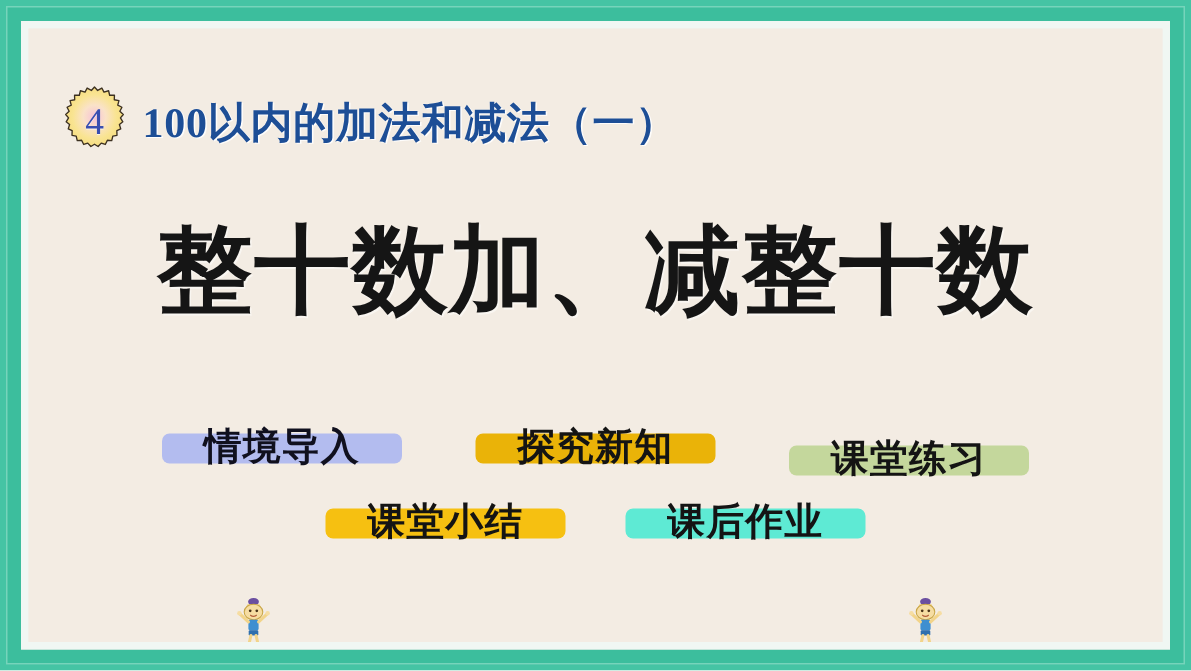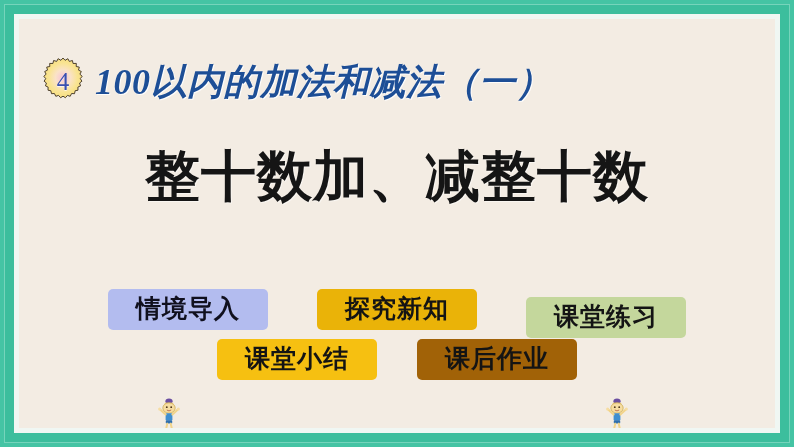--- a/index.html
+++ b/index.html
@@ -77,39 +77,38 @@
     font-family: "Liberation Serif", "DejaVu Serif", serif;
     font-size: 25px;
     color: #3a4fb0;
     line-height: 1;
     padding-bottom: 2px;
     text-shadow: 0 1px 0 rgba(255,255,255,0.65);
   }
   .chapter-title {
     margin-left: 6px;
     font-family: "Liberation Serif", "DejaVu Serif", serif;
-    font-size: 36px;
+    font-size: 28px;
     font-weight: bold;
     color: #1d4e96;
     letter-spacing: 0.5px;
     white-space: nowrap;
     text-shadow: 1px 1px 0 rgba(255,255,255,0.85),
                  0 0 1px rgba(255,255,255,0.6);
-    font-style: italic;
   }
 
   
   .main-title {
     position: absolute;
     left: 0;
     right: 0;
     top: 130px;
     text-align: center;
     font-family: "Liberation Serif", "DejaVu Serif", serif;
-    font-size: 55px;
+    font-size: 64px;
     font-weight: bold;
     color: #151515;
     letter-spacing: 1px;
     line-height: 1;
     white-space: nowrap;
     text-shadow: 1px 1px 0 rgba(255,255,255,0.5);
   }
 
   
   .nav-row {
@@ -130,37 +129,37 @@
     top: 320px;
     justify-content: center;
     gap: 40px;
   }
   .nav-btn {
     display: inline-flex;
     align-items: center;
     justify-content: center;
     box-sizing: border-box;
     min-width: 160px;
-    height: 41px;
+    height: 20px;
     padding: 0 14px 2px 14px;
     border-radius: 5px;
     font-family: "Liberation Serif", "DejaVu Serif", serif;
     font-size: 25px;
     font-weight: bold;
     color: #141414;
     letter-spacing: 1px;
     line-height: 1;
     cursor: pointer;
     user-select: none;
   }
   .nav-btn.b1 { background: #b3bcef; color: #10101e; }
   .nav-btn.b2 { background: #eab308; }
   .nav-btn.b3 { background: #c4d79c; margin-top: 16px; }
   .nav-btn.b4 { background: #f6c011; }
-  .nav-btn.b5 { background: #a16207; }
+  .nav-btn.b5 { background: #5eead4; }
 
   
   .kid {
     position: absolute;
     width: 26px;
     height: 34px;
   }
   .kid-left  { left: 137px; top: 378px; }
   .kid-right { left: 585px; top: 378px; }
 </style>

